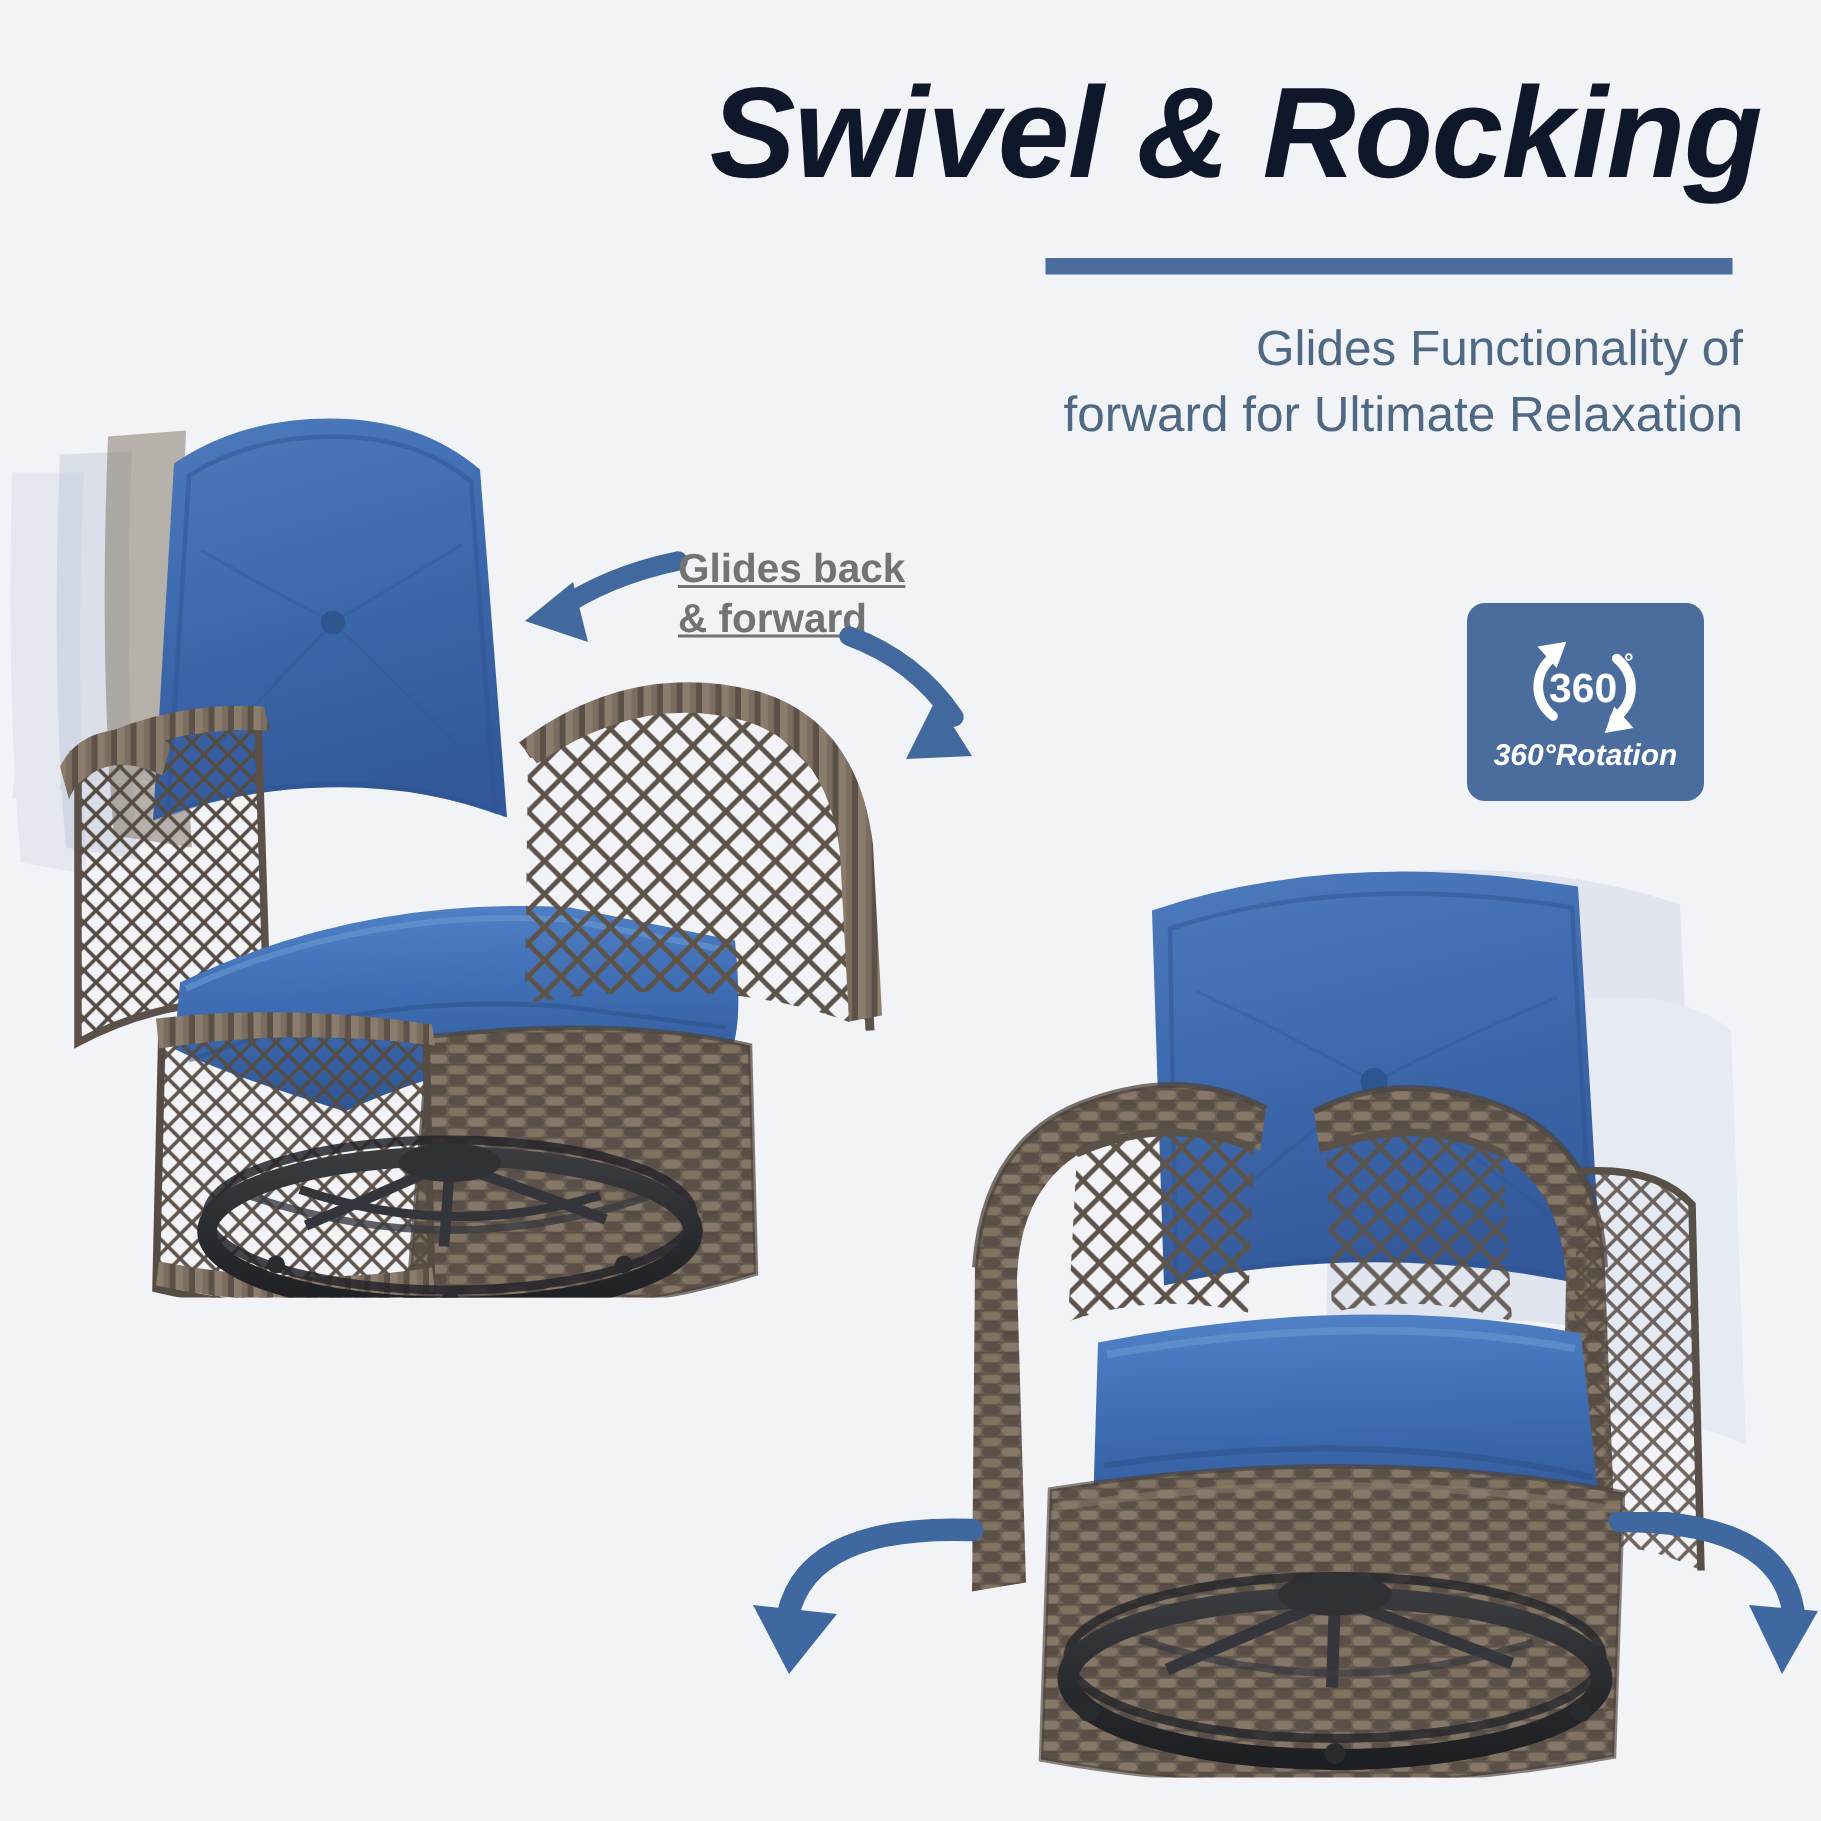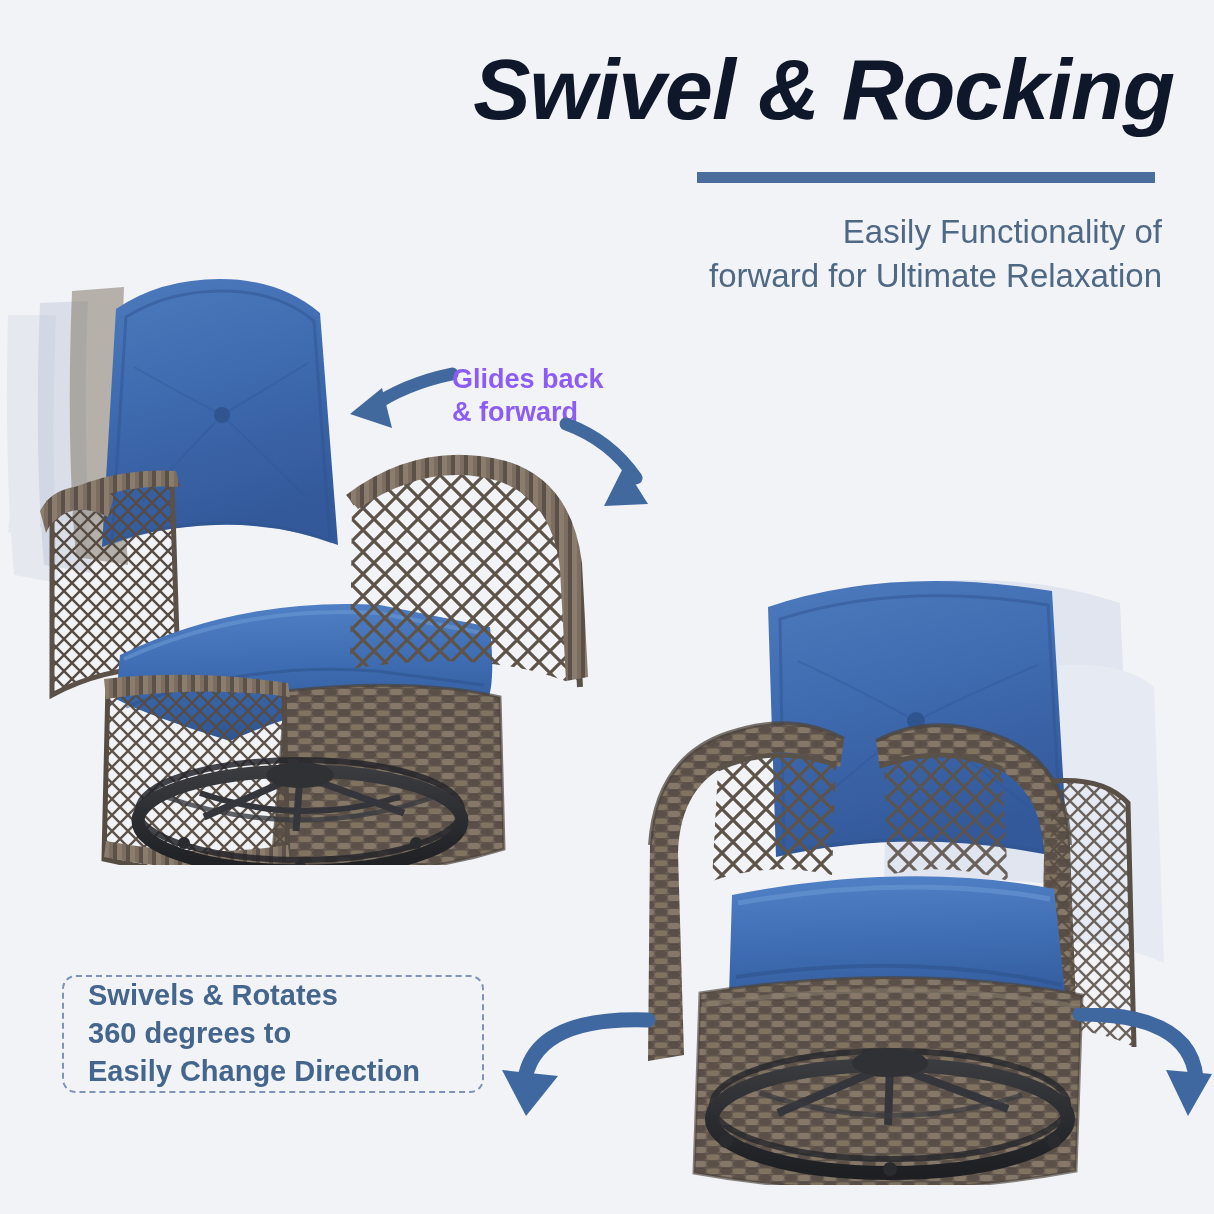--- a/index.html
+++ b/index.html
@@ -37,22 +37,23 @@
   }
   .badge360 .ring{width:96px;height:76px;display:block;}
   .badge360 .blabel{
     color:#ffffff; font-size:20px; font-style:italic; font-weight:bold;
     margin-top:-4px; white-space:nowrap;
   }
 
   
   .glide-text{
     position:absolute; left:452px; top:363px;
-    color:#8b5cf6; font-size:27px; font-weight:600; line-height:1.22;
+    color:#737373; font-size:27px; font-weight:600; line-height:1.22;
     white-space:nowrap;
+    text-decoration:underline;
   }
 
   
   .callout{
     position:absolute; left:62px; top:975px; width:422px; height:118px;
     border:2px dashed #7e93b5; border-radius:14px;
     box-sizing:border-box;
     display:flex; flex-direction:column; justify-content:center;
     padding-left:24px;
   }
@@ -116,24 +117,35 @@
         <stop offset="0" stop-color="#3a3b3f"></stop>
         <stop offset="0.5" stop-color="#2b2c30"></stop>
         <stop offset="1" stop-color="#1e1f22"></stop>
       </linearGradient>
     </defs>
   </svg>
 
   <div class="headline">Swivel &amp; Rocking</div>
   <div class="rule"></div>
   <div class="subtitle">
-    <div>Easily Functionality of</div>
+    <div>Glides Functionality of</div>
     <div>forward for Ultimate Relaxation</div>
   </div>
 
+  <div class="badge360">
+    <svg class="ring" viewBox="0 0 120 94">
+      <path d="M86 22 A40 34 0 0 1 84 72" fill="none" stroke="#ffffff" stroke-width="8" stroke-linecap="round"></path>
+      <path d="M34 20 A40 34 0 0 0 33 70" fill="none" stroke="#ffffff" stroke-width="8" stroke-linecap="round"></path>
+      <path d="M36 30 L20 12 L44 8 Z" fill="#ffffff"></path>
+      <path d="M84 62 L100 80 L76 84 Z" fill="#ffffff"></path>
+      <text x="58" y="58" text-anchor="middle" fill="#ffffff" font-family="Liberation Sans, sans-serif" font-size="34" font-weight="bold">360</text>
+      <text x="96" y="32" text-anchor="middle" fill="#ffffff" font-family="Liberation Sans, sans-serif" font-size="20" font-weight="bold">°</text>
+    </svg>
+    <div class="blabel">360°Rotation</div>
+  </div>
 
   <svg class="abs" style="left:0px;top:255px;" width="600" height="610" viewBox="0 0 600 610">
 
     <g opacity="0.30">
       <path d="M8 60 q-4 150 6 260 l44 8 q-8 -140 -2 -268 z" fill="#c9d2e0"></path>
       <path d="M10 258 q46 -16 96 -14 l-2 22 q-52 -4 -96 12 z" fill="#c9d2e0"></path>
     </g>
     <g opacity="0.42">
       <path d="M40 48 q-6 150 4 262 l48 8 q-10 -142 -4 -272 z" fill="#b9c3d4"></path>
       <path d="M42 252 q48 -16 100 -14 l-2 22 q-54 -4 -100 12 z" fill="#b9c3d4"></path>
@@ -265,19 +277,14 @@
 
   <svg class="abs" style="left:496px;top:1012px;" width="180" height="110" viewBox="0 0 180 110">
     <path d="M152 8 q-118 -4 -124 66" fill="none" stroke="#3f68a0" stroke-width="15" stroke-linecap="round"></path>
     <path d="M6 58 L30 104 L62 64 Z" fill="#3f68a0"></path>
   </svg>
   <svg class="abs" style="left:1070px;top:1008px;" width="150" height="110" viewBox="0 0 150 110">
     <path d="M10 6 q110 0 116 64" fill="none" stroke="#3f68a0" stroke-width="15" stroke-linecap="round"></path>
     <path d="M96 62 L142 66 L118 108 Z" fill="#3f68a0"></path>
   </svg>
 
-  <div class="callout">
-    <div>Swivels &amp; Rotates</div>
-    <div>360 degrees to</div>
-    <div>Easily Change Direction</div>
-  </div>
 
 </div>
 
 </body></html>

